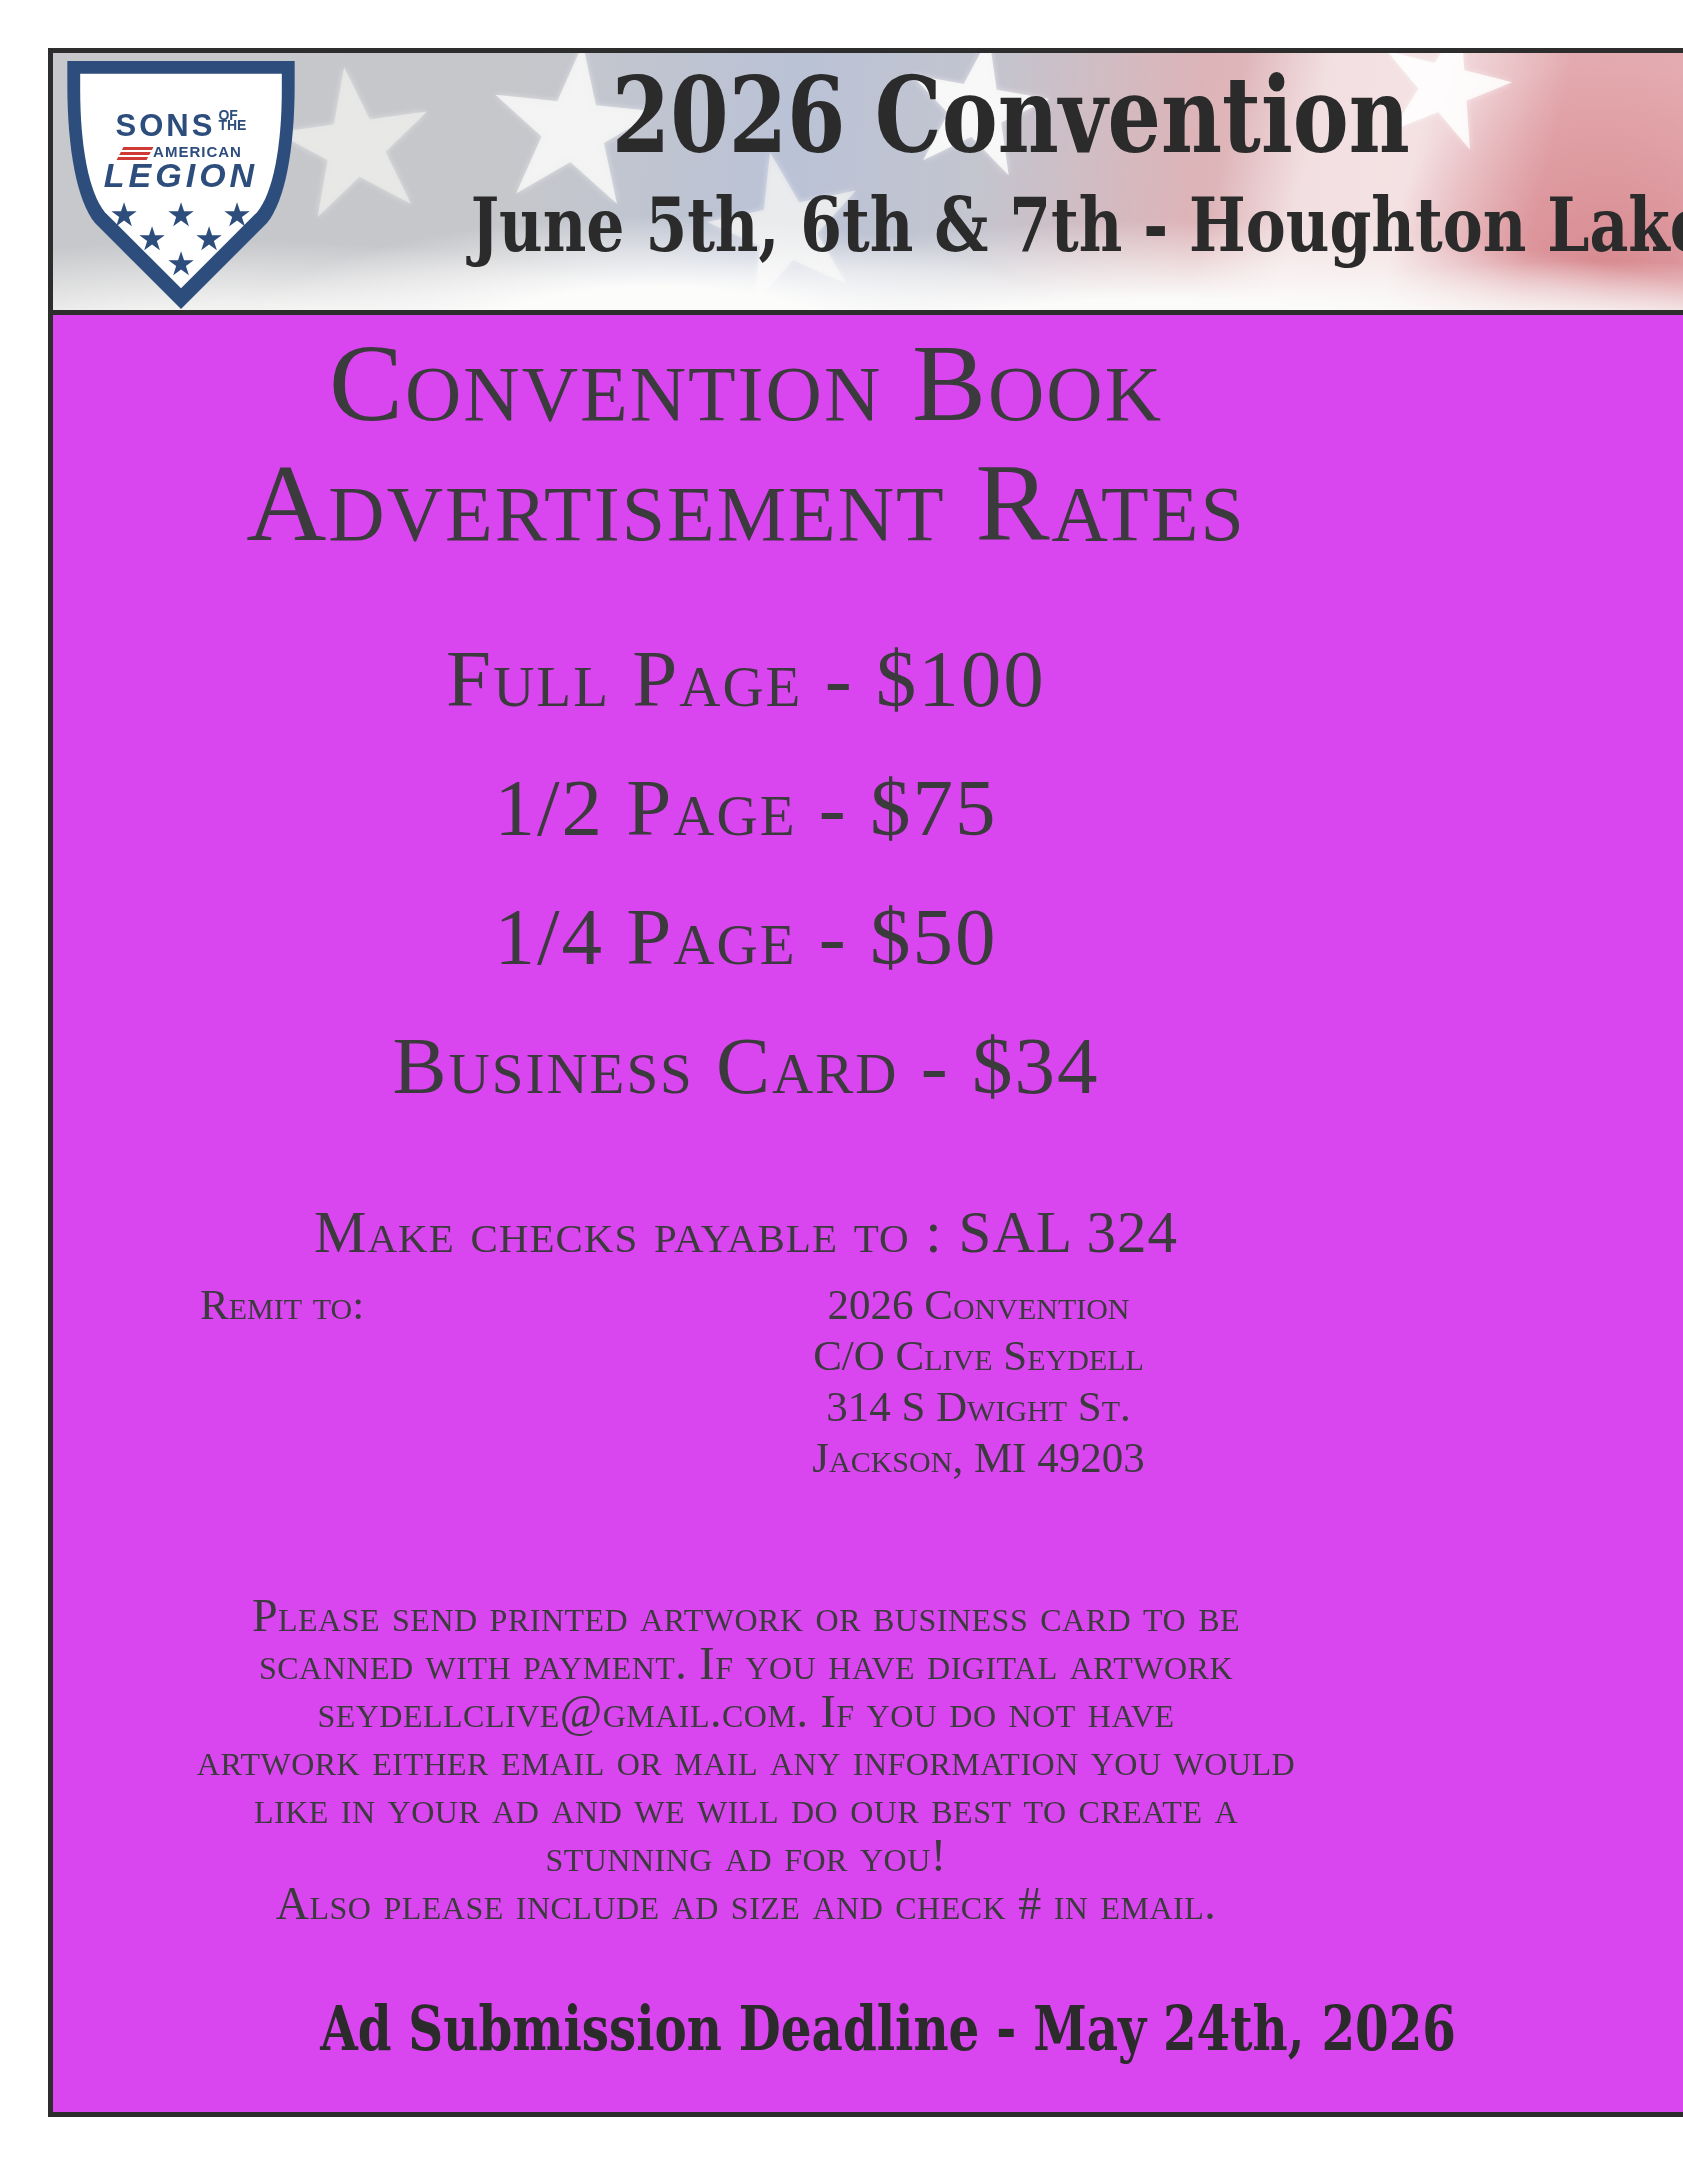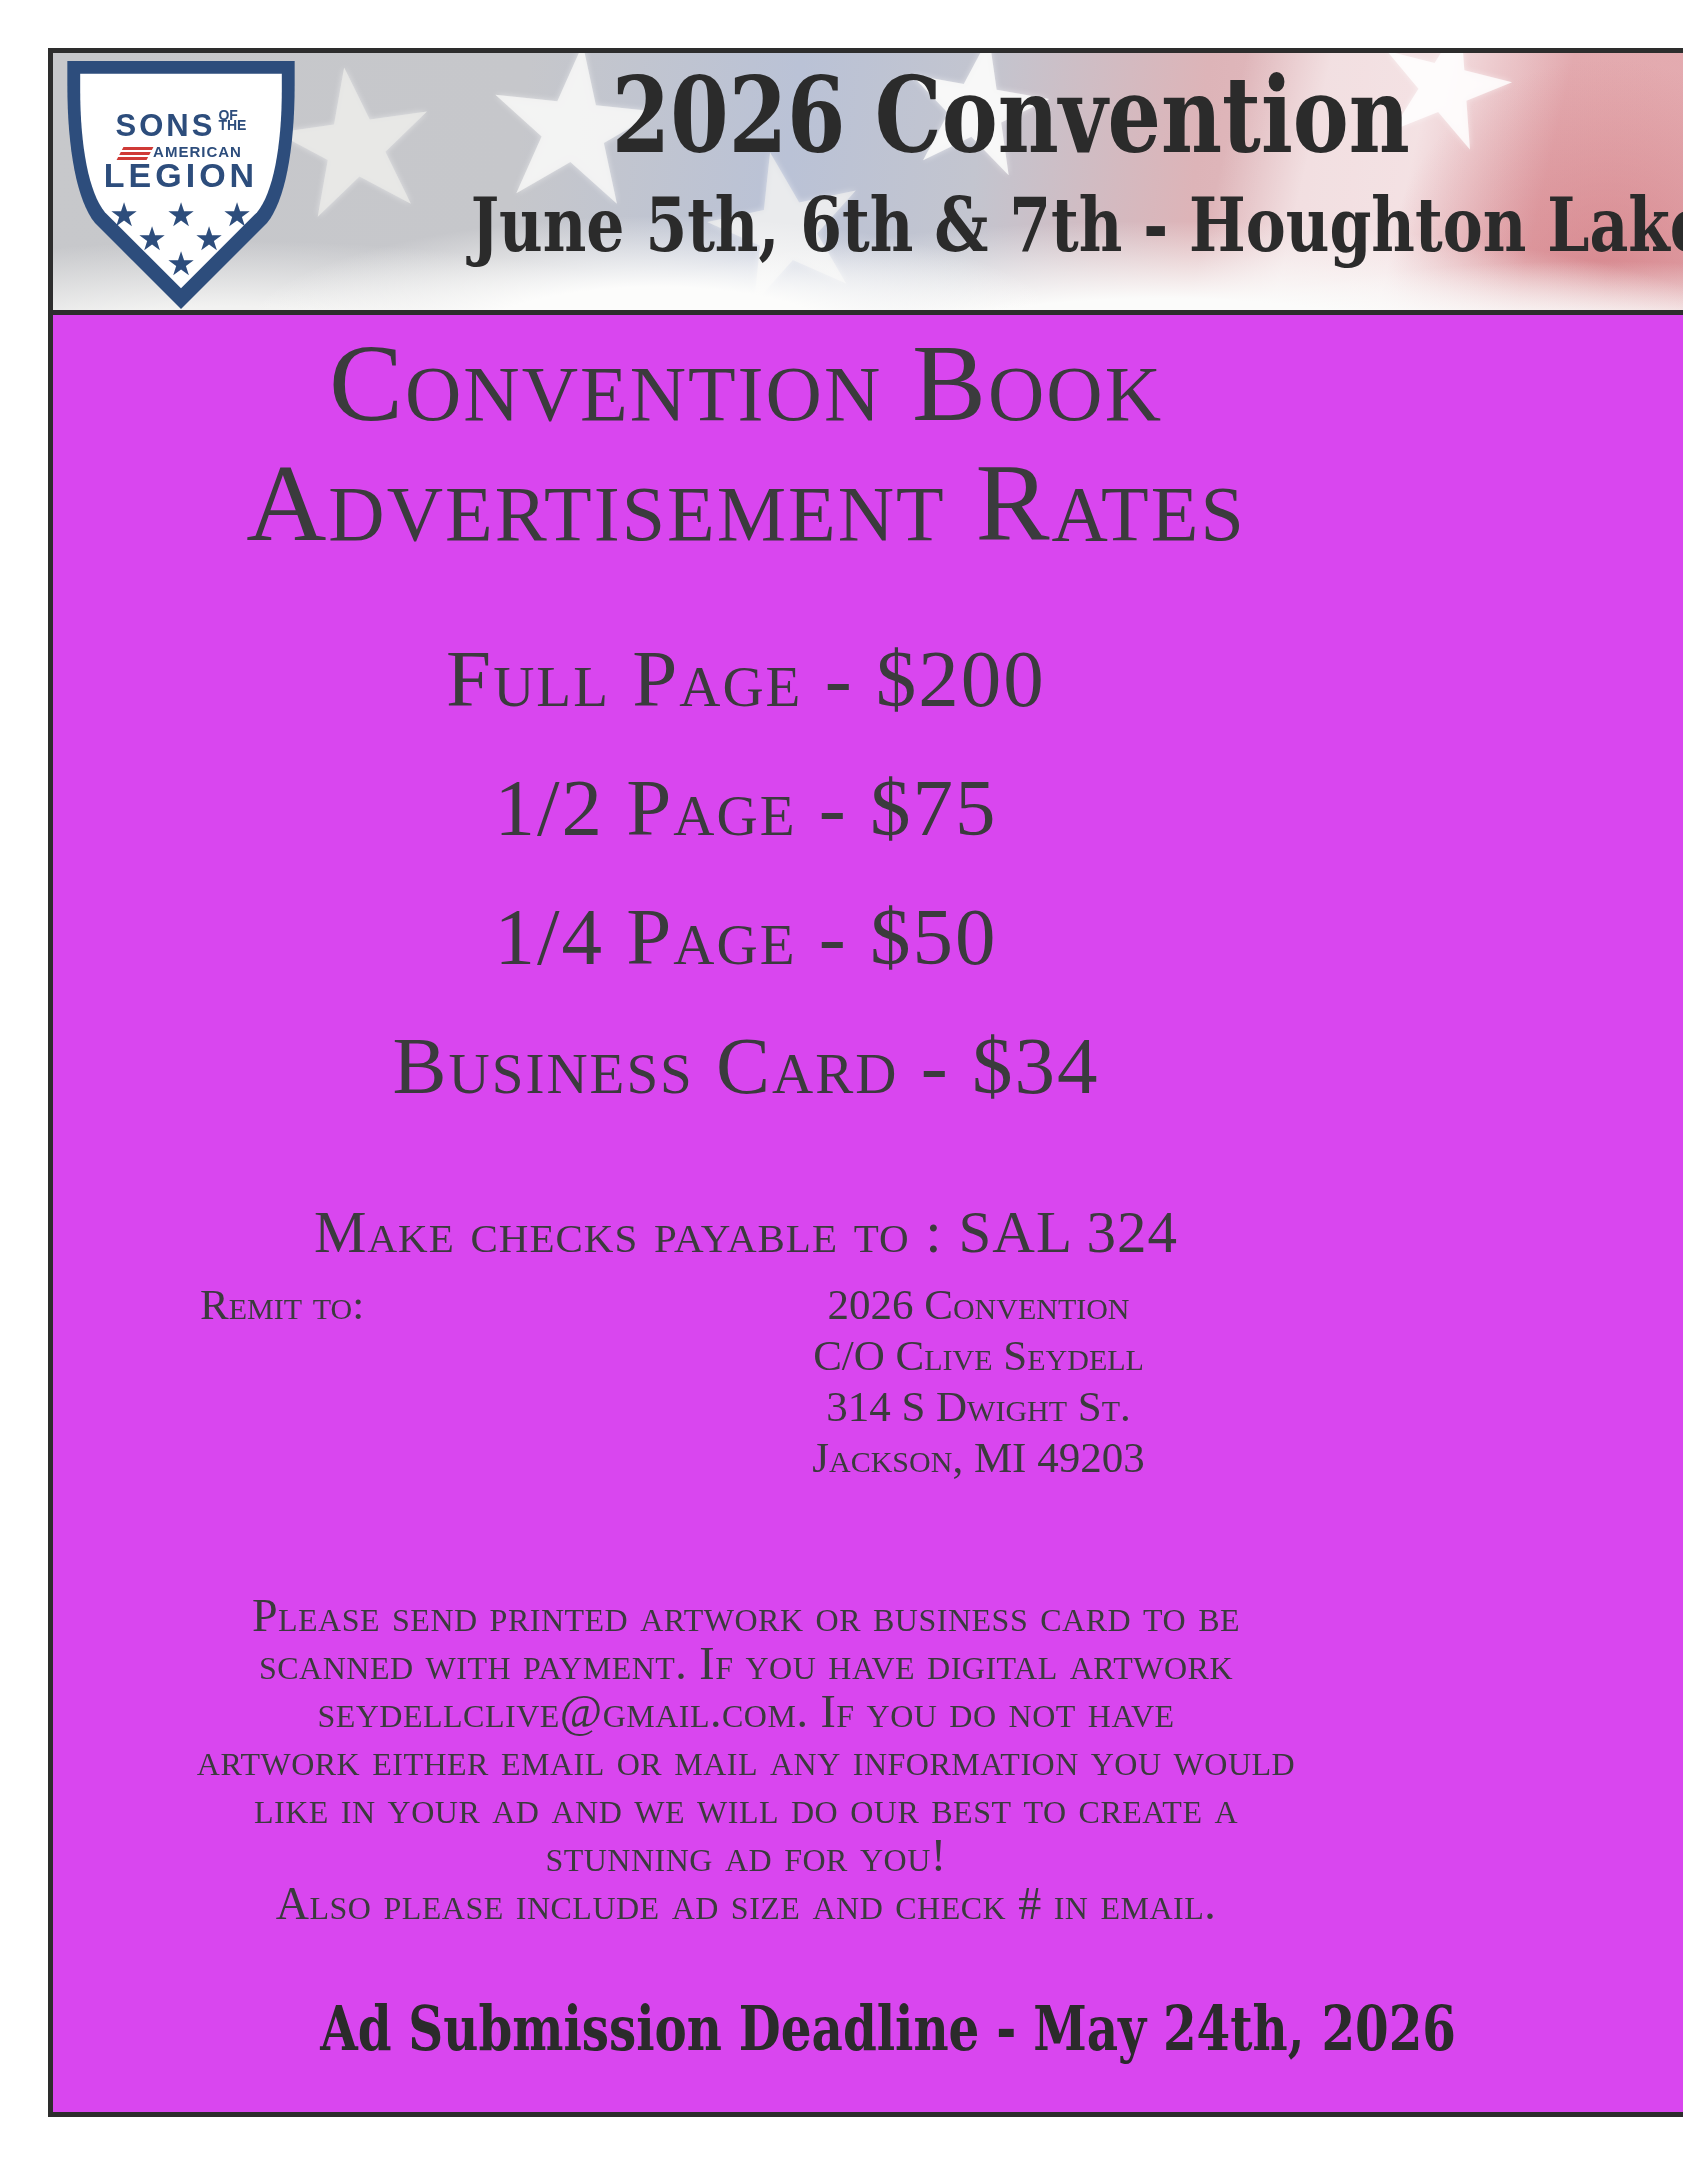--- a/index.html
+++ b/index.html
@@ -67,21 +67,21 @@
   .logo-sons    { top:53px;  font-size:31px; letter-spacing:3px; }
   .ofthe        { display:inline-block; vertical-align:top; margin-left:3px; text-align:left; }
   .ofthe span   { display:block; font-size:14px; line-height:10px; letter-spacing:0; }
   .logo-american{ top:87px;  font-size:15px; letter-spacing:1px; }
   .stripes-icon {
     display:inline-block; width:30px; height:13px; margin-right:3px;
     vertical-align:middle;
     background:linear-gradient(180deg,#cf3a36 0 3px,rgba(0,0,0,0) 3px 5px,#cf3a36 5px 8px,rgba(0,0,0,0) 8px 10px,#cf3a36 10px 13px);
     transform:skewX(-28deg);
   }
-  .logo-legion  { top:101px; font-size:34px; letter-spacing:4px; }
+  .logo-legion  { top:101px; font-size:34px; letter-spacing:4px;font-style:italic; }
   .logo-star {
     position:absolute; color:#2d4d7c; font-size:33px; line-height:1;
     font-family:"DejaVu Sans", sans-serif;
     transform:translateX(-50%);
   }
   
   .header-right {
     position:absolute; z-index:4; left:246px; right:0; top:0;
     text-align:center;
   }
@@ -154,21 +154,21 @@
 
   <div class="sheet-body">
     <div class="content">
 
       <h1 class="main-heading sc">
         <span style="display:block">Convention Book</span>
         <span style="display:block">Advertisement Rates</span>
       </h1>
 
       <div class="rates">
-        <div class="rate-line sc">Full Page - $200</div>
+        <div class="rate-line sc">Full Page - $100</div>
         <div class="rate-line sc">1/2 Page - $75</div>
         <div class="rate-line sc">1/4 Page - $50</div>
         <div class="rate-line sc">Business Card - $34</div>
       </div>
 
       <div class="checks-line sc">Make checks payable to : SAL 324</div>
 
       <div class="remit-row">
         <span class="remit-label sc">Remit to:</span>
         <div class="address">

